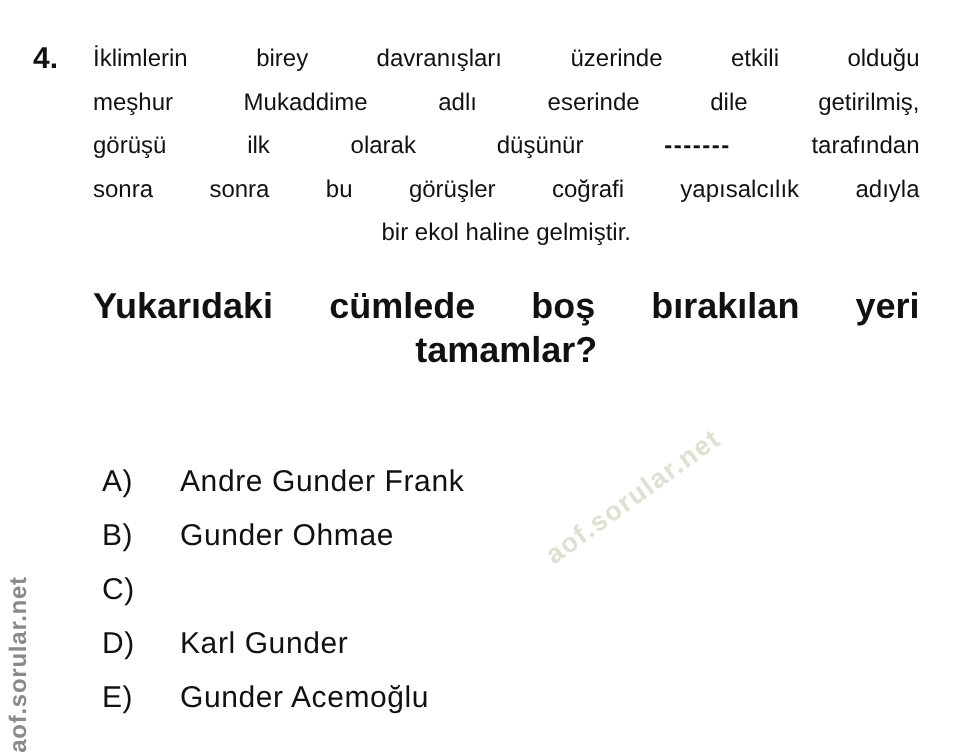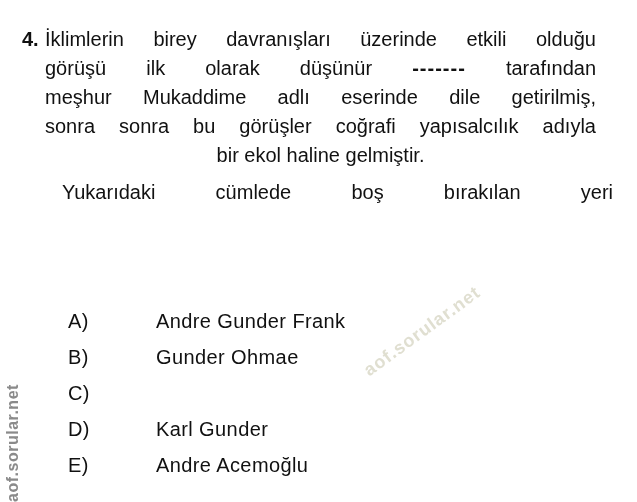--- a/index.html
+++ b/index.html
@@ -19,70 +19,69 @@
   .qnum {
     position: absolute;
     left: 22px;
     top: 25px;
     font-size: 20px;
     font-weight: bold;
     line-height: 29px;
   }
   .qbody {
     position: absolute;
-    left: 45px;
+    left: 62px;
     top: 25px;
     width: 551px;
-    font-size: 20px;
+    font-size: 16px;
     line-height: 29px;
   }
   .jline {
     text-align: justify;
     text-align-last: justify;
     white-space: nowrap0; 
     height: 29px;
     overflow: hidden;
   }
   .lline {
     text-align: center;
     height: 29px;
   }
   .blank-dashes {
     font-weight: bold;
     letter-spacing: 1px;
   }
   .qprompt {
     position: absolute;
     left: 62px;
-    top: 178px;
+    top: 190px;
     width: 551px;
-    font-size: 20px;
+    font-size: 24px;
     line-height: 29px;
-    font-weight: normal;
+    font-weight: bold;
   }
   .options {
     position: absolute;
     left: 68px;
     top: 307px;
     width: 520px;
   }
   .opt-row {
     display: flex;
     height: 36px;
     line-height: 29px;
     font-size: 20px;
     letter-spacing: 0.4px;
   }
   .opt-letter {
     width: 52px;
     flex: 0 0 52px;
   }
   .opt-text {
     flex: 1 1 auto;
-    margin-left: 36px;
   }
   .wm-diagonal {
     position: absolute;
     left: 352px;
     top: 320px;
     width: 140px;
     height: 22px;
     line-height: 22px;
     text-align: center;
     transform: rotate(-36deg);
@@ -112,53 +111,54 @@
 </style>
 </head>
 <body>
 
 <div class="page">
 
   <div class="qnum">4.</div>
 
   <div class="qbody">
     <div class="jline">İklimlerin birey davranışları üzerinde etkili olduğu</div>
+    <div class="jline">meşhur Mukaddime adlı eserinde dile getirilmiş,</div>
     <div class="jline">
       <span>görüşü ilk olarak düşünür</span>
       <span class="blank-dashes">-------</span>
       <span>tarafından</span>
     </div>
-    <div class="jline">meşhur Mukaddime adlı eserinde dile getirilmiş,</div>
     <div class="jline">sonra sonra bu görüşler coğrafi yapısalcılık adıyla</div>
     <div class="lline">bir ekol haline gelmiştir.</div>
   </div>
 
   <div class="qprompt">
     <div class="jline">Yukarıdaki cümlede boş bırakılan yeri</div>
+    <div class="lline">tamamlar?</div>
   </div>
 
   <div class="options">
     <div class="opt-row">
       <span class="opt-letter">A)</span>
       <span class="opt-text">Andre Gunder Frank</span>
     </div>
     <div class="opt-row">
       <span class="opt-letter">B)</span>
       <span class="opt-text">Gunder Ohmae</span>
     </div>
     <div class="opt-row">
       <span class="opt-letter">C)</span>
     </div>
     <div class="opt-row">
       <span class="opt-letter">D)</span>
       <span class="opt-text">Karl Gunder</span>
     </div>
     <div class="opt-row">
       <span class="opt-letter">E)</span>
-      <span class="opt-text">Andre Acemoğlu</span>
+      <span class="opt-text">Gunder Acemoğlu</span>
     </div>
   </div>
 
   <div class="wm-diagonal">aof.sorular.net</div>
 
   <div class="wm-side">aof.sorular.net</div>
 
 </div>
 
 </body></html>

